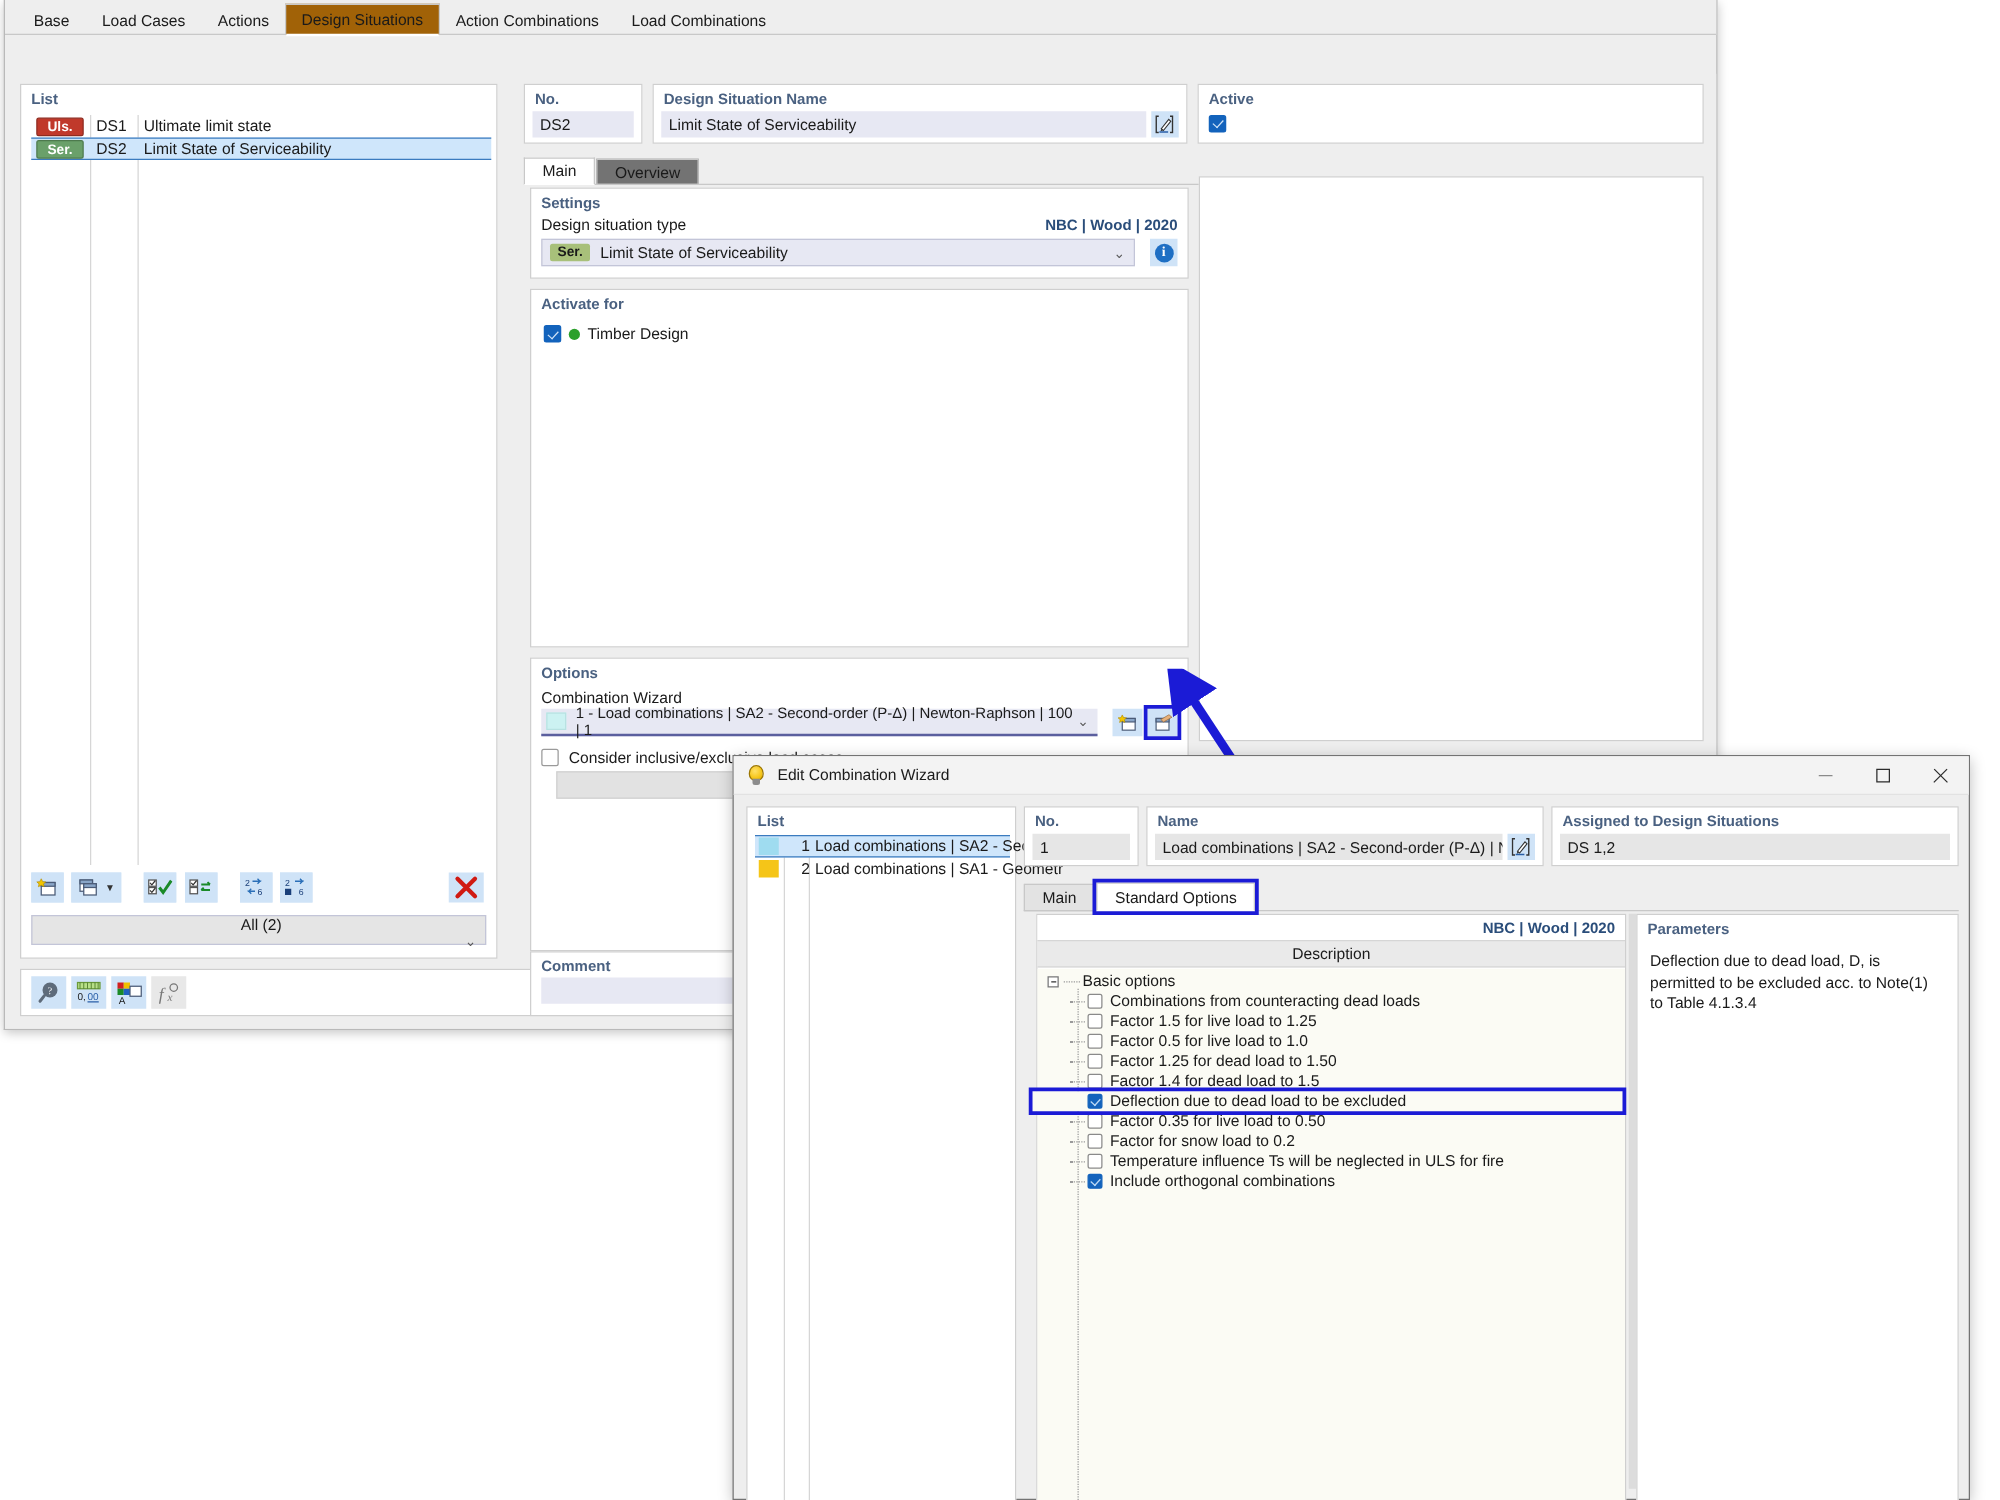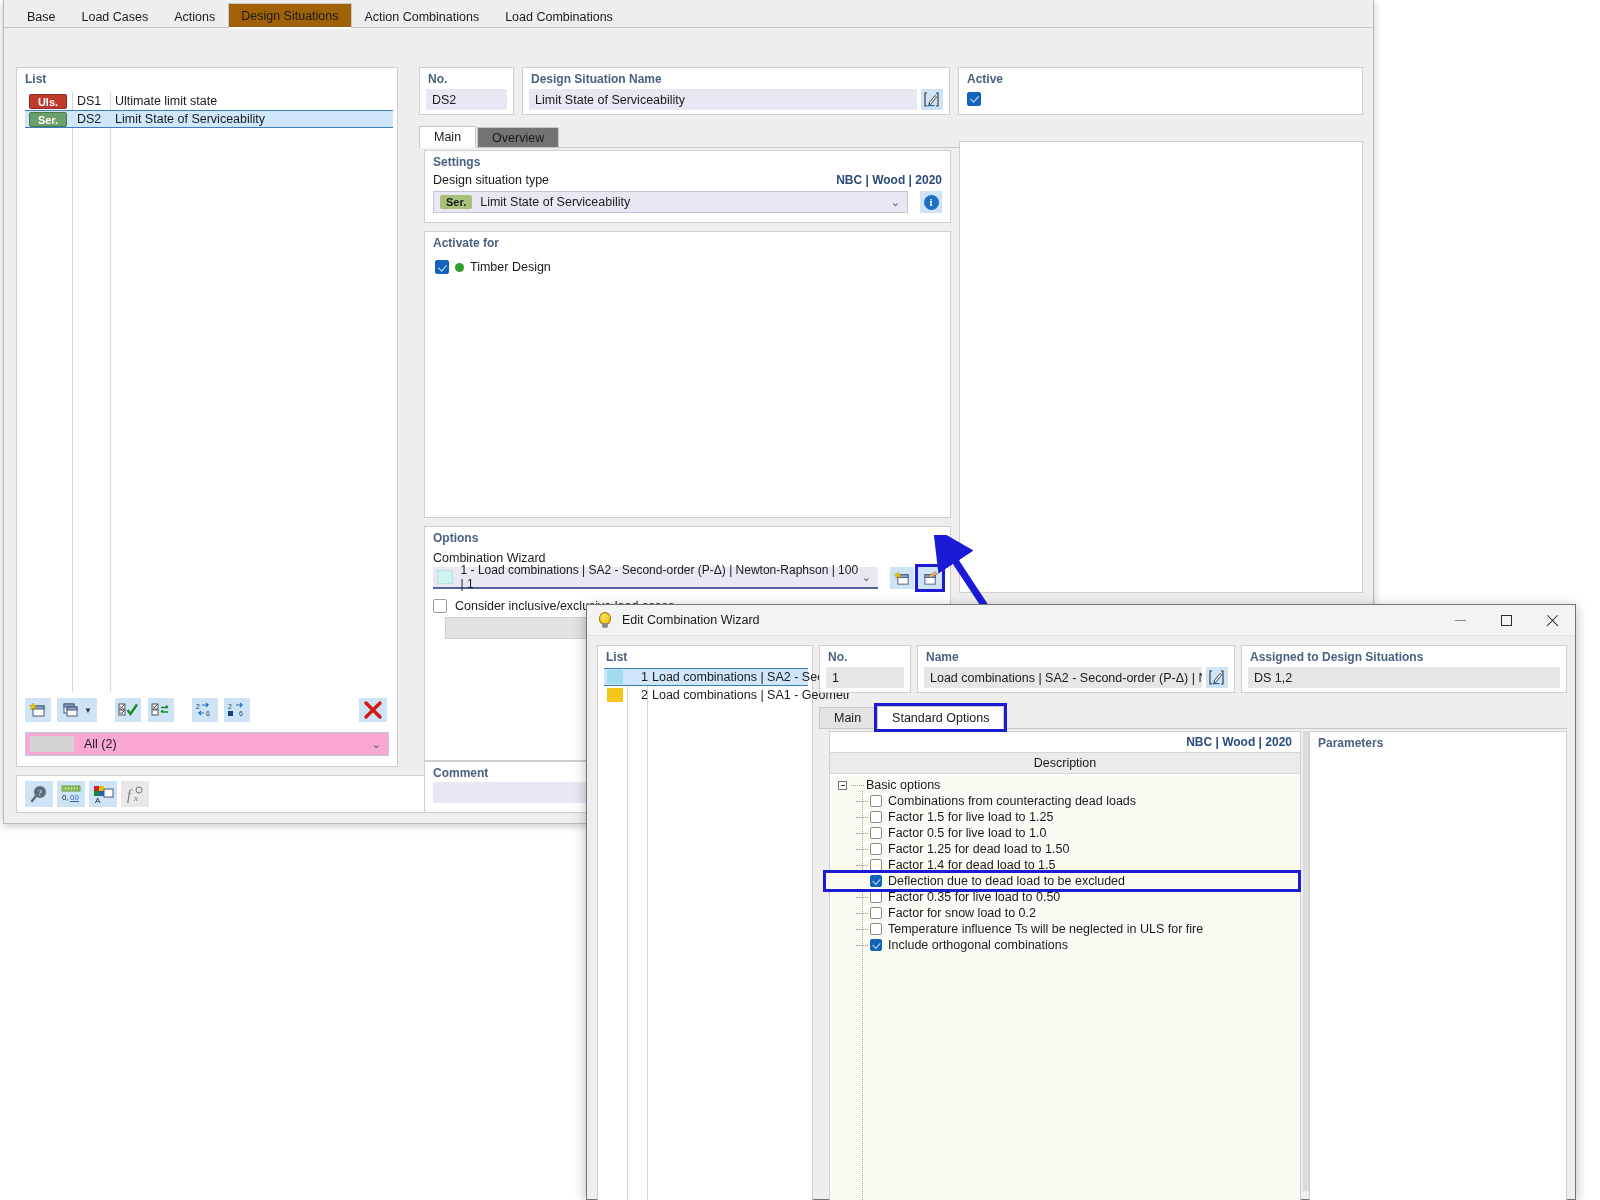--- a/index.html
+++ b/index.html
@@ -104,22 +104,22 @@
     width: 26px; height: 24px; background: #cfe3f7; border: 1px solid #cfe3f7;
     display: inline-flex; align-items: center; justify-content: center; vertical-align: top;
     margin-right: 3px; position: relative;
   }
   .tb-sep { display: inline-block; width: 8px; }
   .tb-x { position: absolute; right: 2px; top: 0; width: 28px; height: 24px; background:#cfe3f7;
           display:flex; align-items:center; justify-content:center; color:#cc1111; font-size:20px; font-weight:bold;}
 
   .all-combo {
     position: absolute; left: 8px; right: 8px; bottom: 10px; height: 24px;
-    background: #f9a8d4; border: 1px solid #c3c5d8; display: flex; align-items: center;
-    font-size: 12.5px; padding-left: 4px;
+    background: #e5e5e5; border: 1px solid #c3c5d8; display: flex; align-items: center;
+    font-size: 12.5px; padding-left: 4px; flex-direction: column;
   }
   .all-swatch { width: 44px; height: 16px; background: #d4d4d4; margin-right: 10px; }
   .chev { margin-left: auto; margin-right: 7px; color: #555; font-size: 11px; }
 
   
   .status-bar {
     position: absolute; left: 12px; right: 12px; top: 716px; height: 38px;
     background: #ffffff; border: 1px solid #cfcfcf;
     display: flex; align-items: center; padding-left: 8px; gap: 4px;
   }
@@ -672,18 +672,19 @@
             <span class="cbx2 on"></span>
             <span>Include orthogonal combinations</span>
           </div>
         </div>
       </div>
 
       <div class="vsplit" style="left:716px;"></div>
 
       <div class="params-panel">
         <div class="panel-label">Parameters</div>
+        <div class="params-text">Deflection due to dead load, D, is permitted to be excluded acc. to Note(1) to Table 4.1.3.4</div>
       </div>
 
     </div>
   </div>
 
 </div>
 
 </body></html>

